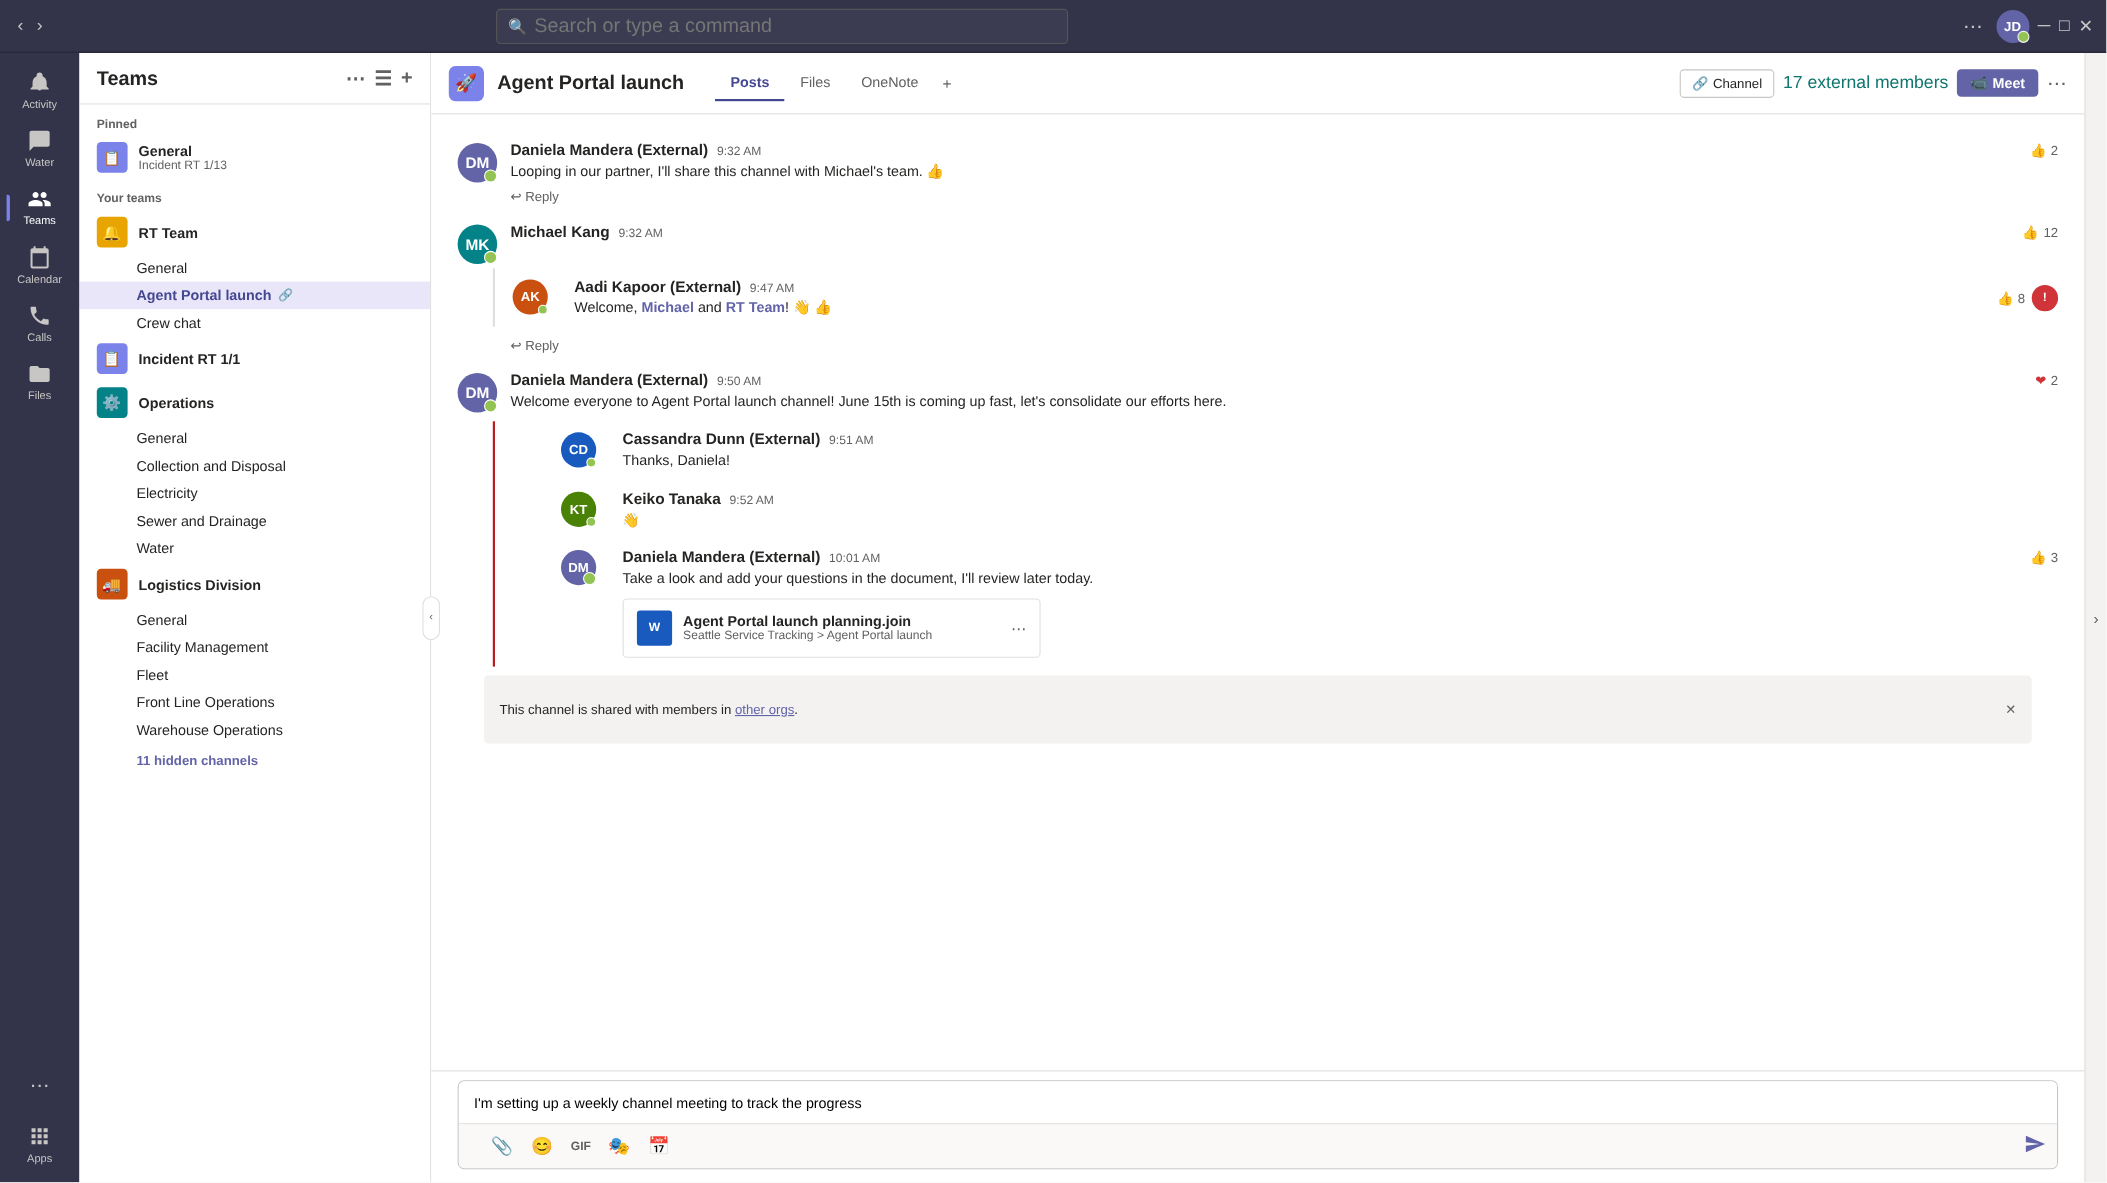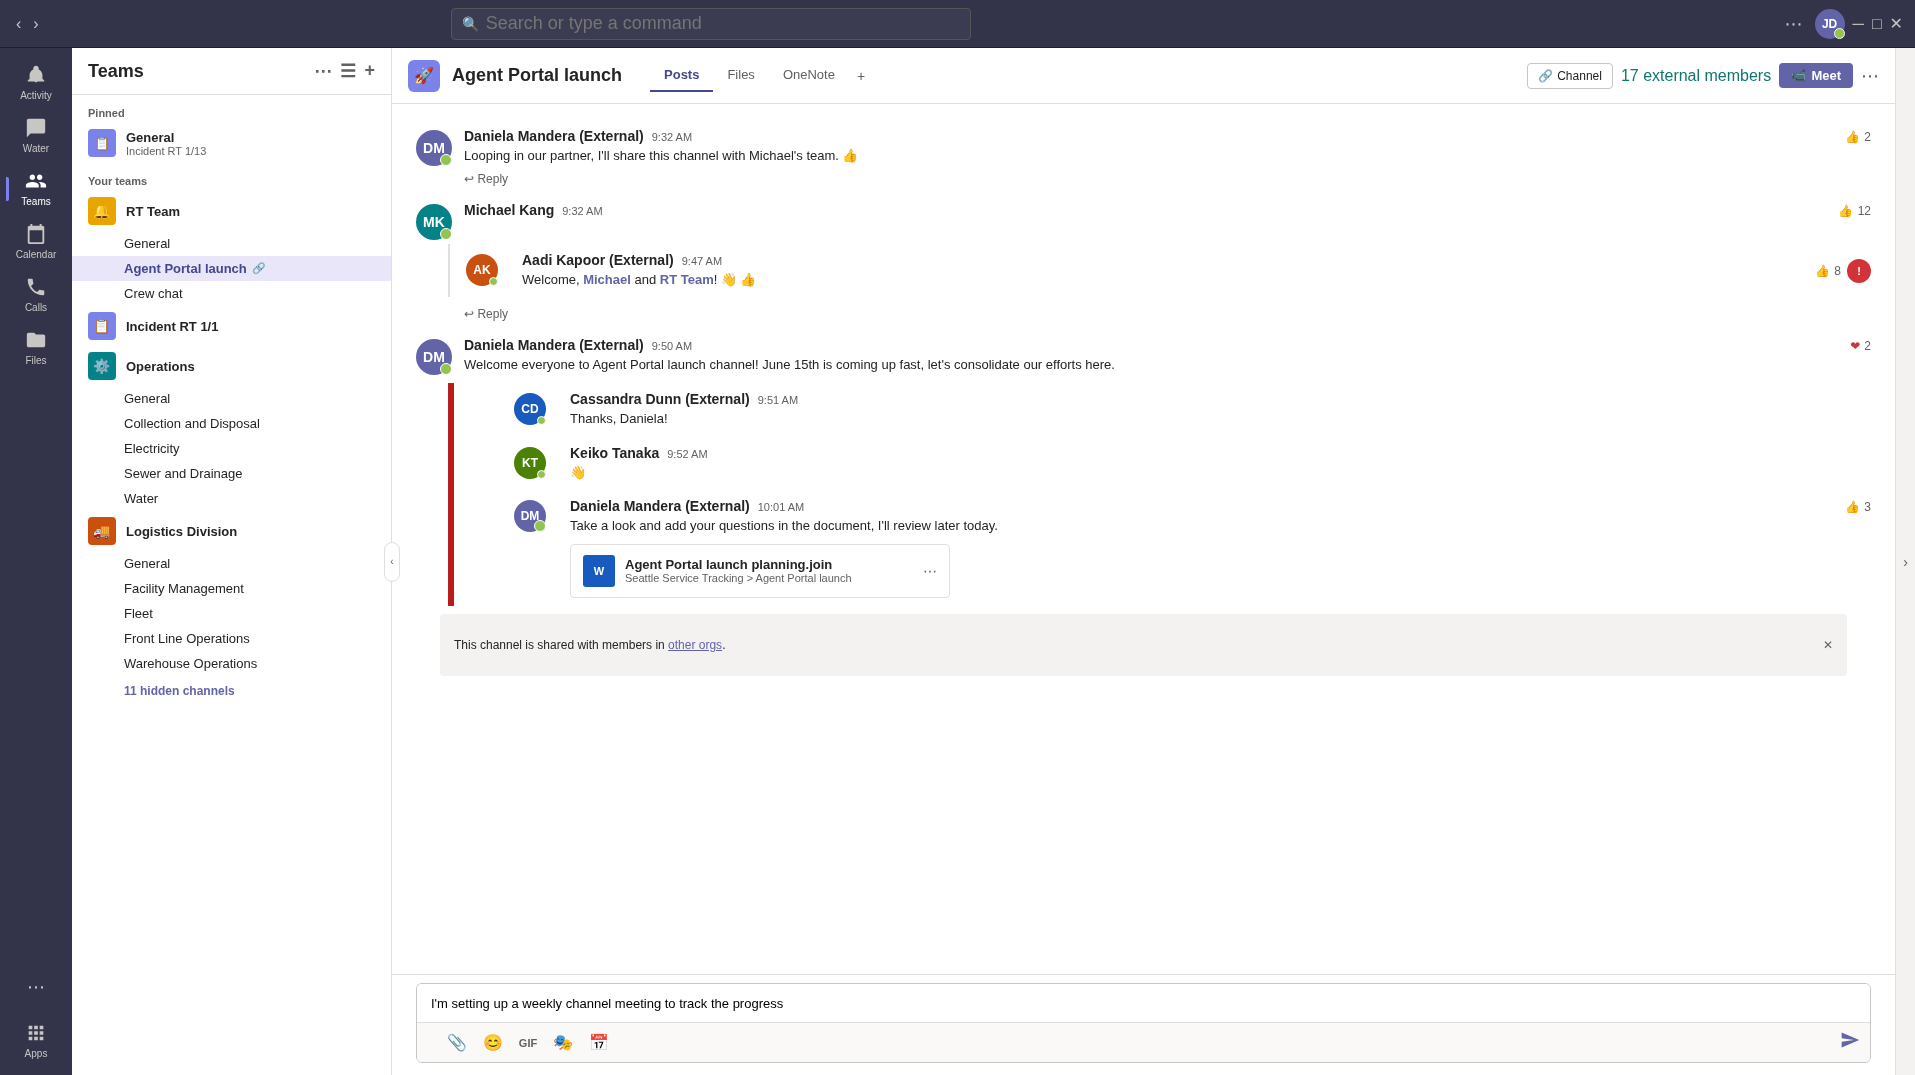--- a/index.html
+++ b/index.html
@@ -541,21 +541,21 @@
               <div class="msg-text">Welcome everyone to Agent Portal launch channel! June 15th is coming up fast, let's consolidate our efforts here.</div>
             </div>
             <div class="msg-right">
               <div class="like-count">
                 <span class="heart">❤</span>
                 <span>2</span>
               </div>
             </div>
           </div>
 
-          <div style="border-left:6px solid #b91c1c; margin-left:56px; padding-left:0;">
+          <div style="border-left:2px solid #b91c1c; margin-left:56px; padding-left:0;">
 
             <div class="thread-message">
               <div class="msg-avatar av-blue" style="width:32px; height:32px; font-size:12px; position:relative;">CD
                 <span style="position:absolute; bottom:0; right:0; width:9px; height:9px; background:#92c353; border-radius:50%; border:1.5px solid #fff;"></span>
               </div>
               <div class="msg-body">
                 <div class="msg-header">
                   <span class="msg-name">Cassandra Dunn (External)</span>
                   <span class="msg-time">9:51 AM</span>
                 </div>

